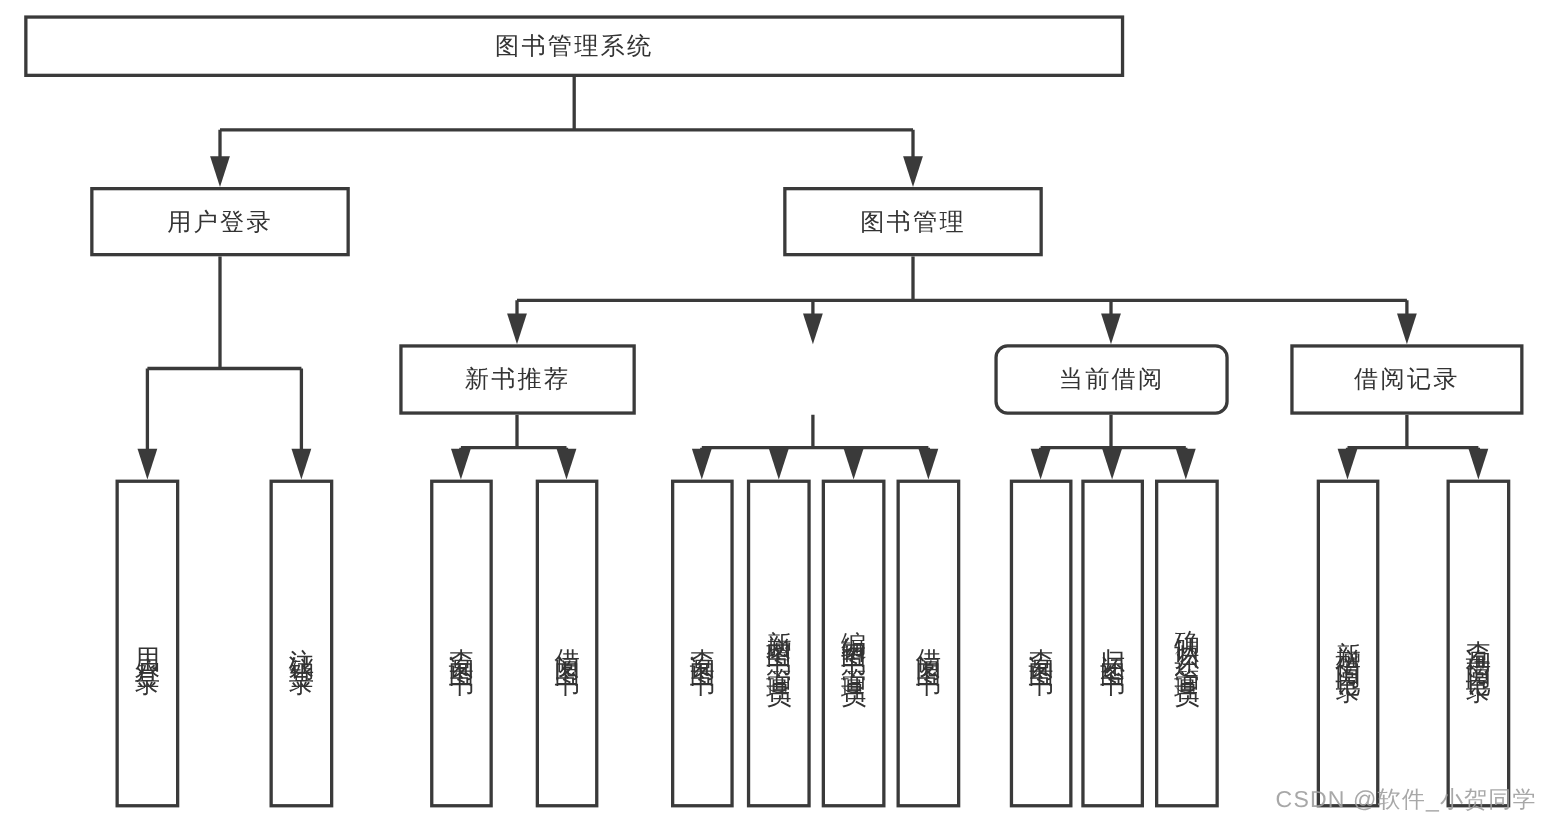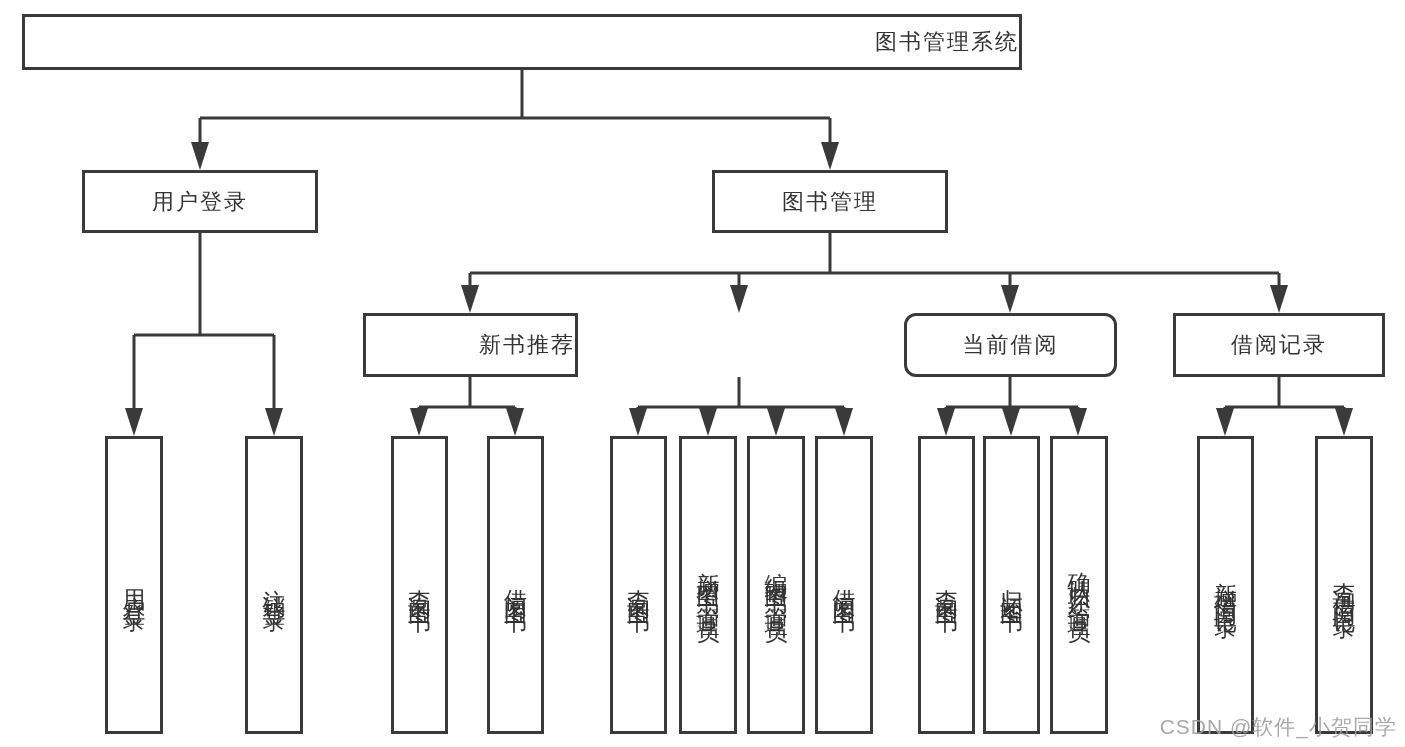--- a/index.html
+++ b/index.html
@@ -101,32 +101,32 @@
 
       <polygon points="937,408 955,408 946,436"></polygon>
       <polygon points="1002,408 1020,408 1011,436"></polygon>
       <polygon points="1069,408 1087,408 1078,436"></polygon>
 
       <polygon points="1216,408 1234,408 1225,436"></polygon>
       <polygon points="1335,408 1353,408 1344,436"></polygon>
     </g>
   </svg>
 
-  <div class="box h" style="left:22px; top:14px; width:1000px; height:56px;justify-content:flex-end;">
+  <div class="box h" style="left:22px; top:14px; width:1000px; height:56px;">
     <span>图书管理系统</span>
   </div>
 
   <div class="box h" style="left:82px; top:170px; width:236px; height:63px;">
     <span>用户登录</span>
   </div>
   <div class="box h" style="left:712px; top:170px; width:236px; height:63px;">
     <span>图书管理</span>
   </div>
 
-  <div class="box h" style="left:363px; top:313px; width:215px; height:64px;justify-content:flex-end;">
+  <div class="box h" style="left:363px; top:313px; width:215px; height:64px;">
     <span>新书推荐</span>
   </div>
   <div class="box h" style="left:904px; top:313px; width:213px; height:64px;border-radius:12px;">
     <span>当前借阅</span>
   </div>
   <div class="box h" style="left:1173px; top:313px; width:212px; height:64px;">
     <span>借阅记录</span>
   </div>
 
   <div class="box v" style="left:105px; top:436px; width:58px; height:298px;">

